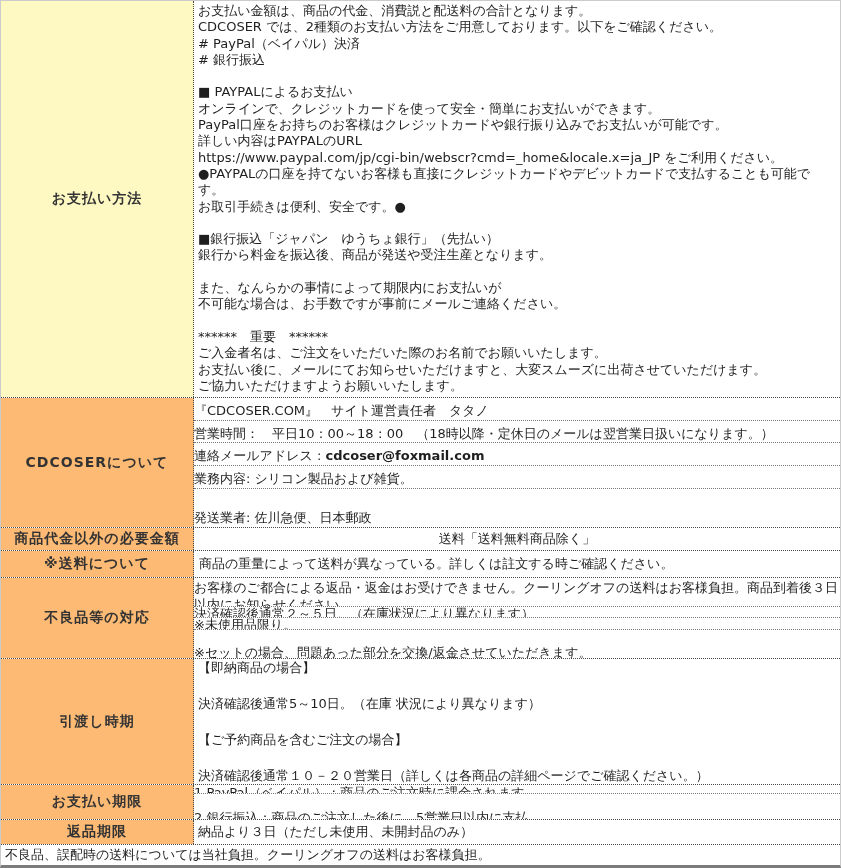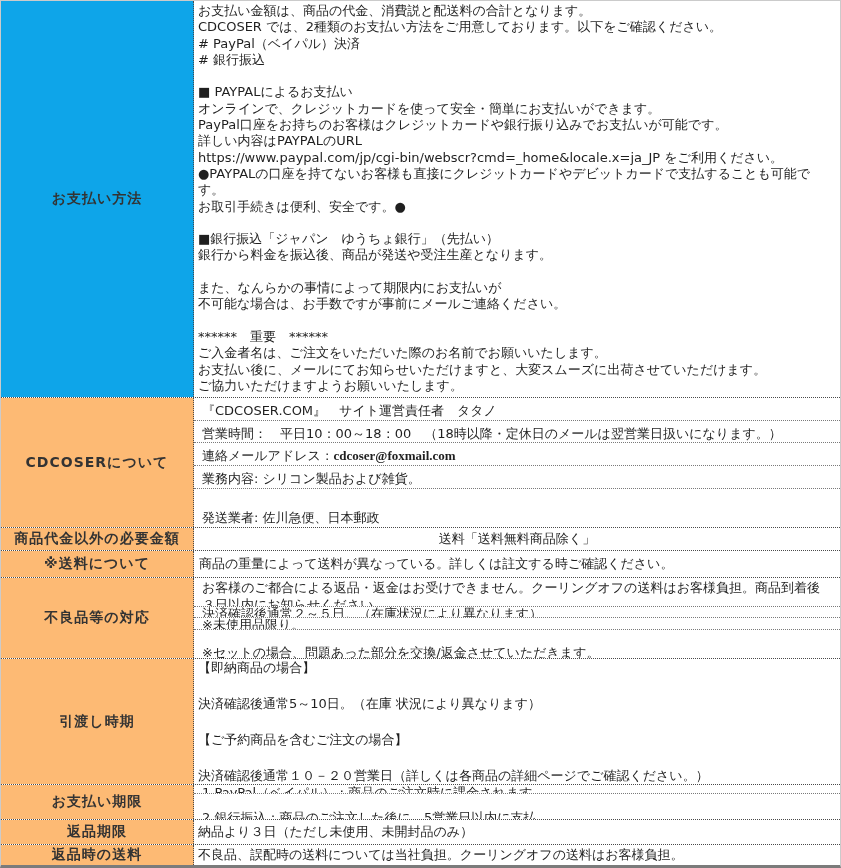--- a/index.html
+++ b/index.html
@@ -11,35 +11,35 @@
     font-size:13px; color:#1f1f1f;
   }
   .row { display:flex; box-sizing:border-box; border-top:1px dotted #4a4a4a; overflow:hidden; }
   .row.first { border-top:none; }
   .label {
     flex:0 0 193px; box-sizing:border-box; border-right:1px dotted #4a4a4a;
     background:#fdba74; display:flex; align-items:center; justify-content:center;
     font-weight:bold; color:#333333; text-align:center; letter-spacing:1px; font-size:14px;
     padding:0 2px;
   }
-  .label.white { background:#0ea5e9; }
+  .label.white { background:#fef9c3; }
   .content { flex:1 1 auto; min-width:0; box-sizing:border-box; display:flex; flex-direction:column; }
   .text { padding:2px 4px; white-space:pre-line; line-height:16.3px; }
   .text.loose { line-height:18px; padding:0 4px; }
-  .subrow { box-sizing:border-box; border-bottom:1px dotted #7a7a7a; padding:0 8px; overflow:hidden; }
+  .subrow { box-sizing:border-box; border-bottom:1px dotted #7a7a7a; padding:0 0; overflow:hidden; }
   .subrow.last { border-bottom:none;margin-top:16px; }
   .sub26 { height:26px; line-height:25px; }
   .subwrap { height:36px; line-height:17px; padding-top:1px; }
   .sub15 { height:15px; line-height:14px; }
   .sub17 { height:17px; line-height:16px; }
   .r1{height:396px} .r2{height:130px} .r3{height:23px} .r4{height:27px}
   .r5{height:81px} .r6{height:126px} .r7{height:35px} .r8{height:25px} .r9{height:21px}
   .v21{line-height:21px; padding:0 4px;text-align:center;} .v25{line-height:25px; padding:0 5px;}
   .v23{line-height:23px; padding:0 4px;} .v19{line-height:19px; padding:0 4px;}
-  .email { font-weight:bold;font-family:Liberation Serif, serif; }
+  .email { font-weight:bold; }
 </style>
 </head>
 <body>
 
 <div class="tbl">
 
   <div class="row r1 first">
     <div class="label white">お支払い方法</div>
     <div class="content">
       <div class="text">お支払い金額は、商品の代金、消費説と配送料の合計となります。
@@ -125,19 +125,18 @@
   </div>
 
   <div class="row r8">
     <div class="label">返品期限</div>
     <div class="content">
       <div class="v23">納品より３日（ただし未使用、未開封品のみ）</div>
     </div>
   </div>
 
   <div class="row r9">
-    <div class="label">返品時の送料</div>
     <div class="content">
       <div class="v19">不良品、誤配時の送料については当社負担。クーリングオフの送料はお客様負担。</div>
     </div>
   </div>
 
 </div>
 
 </body></html>

